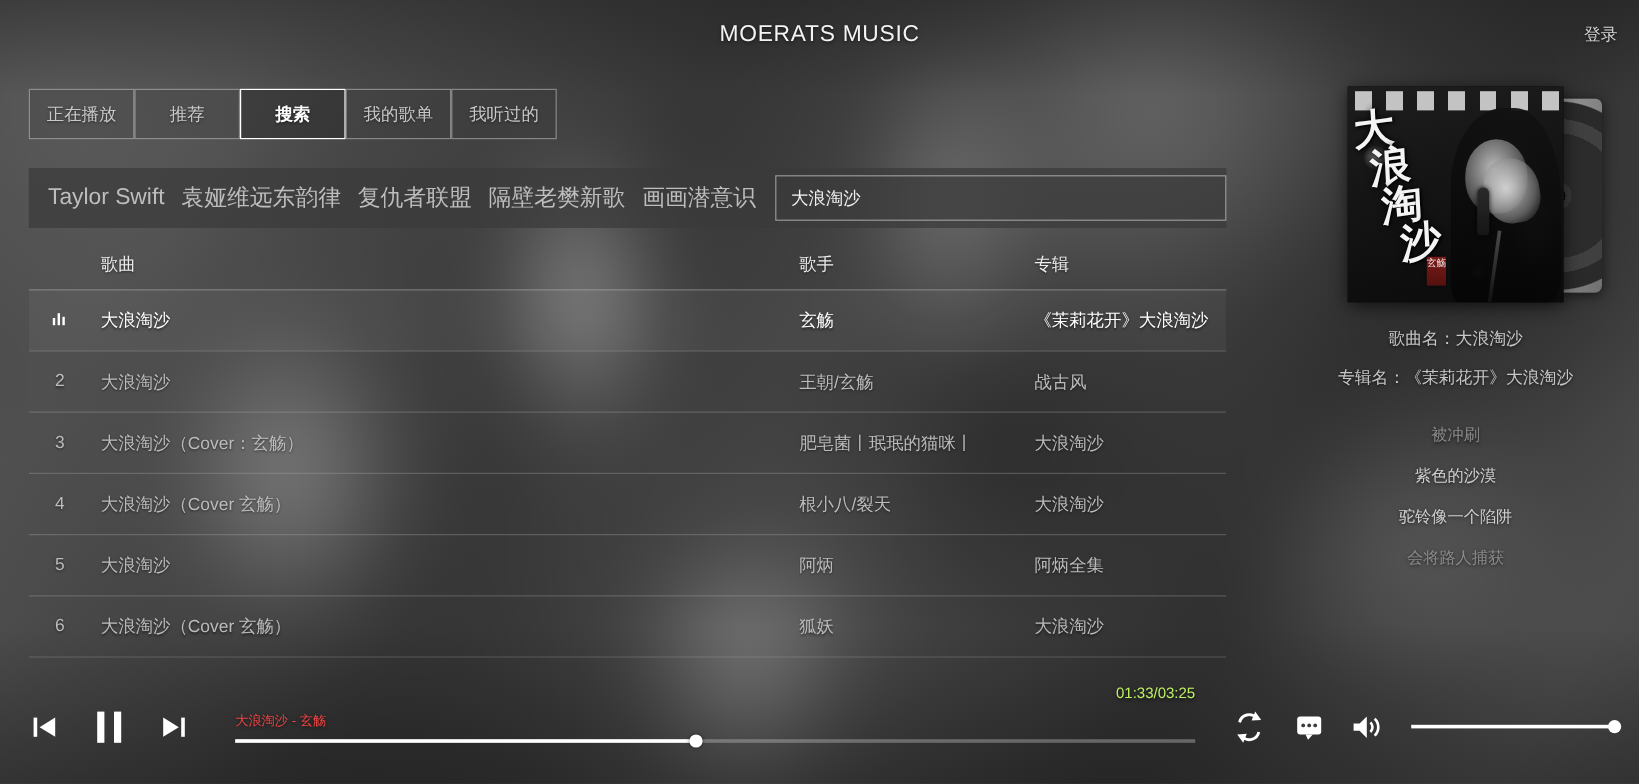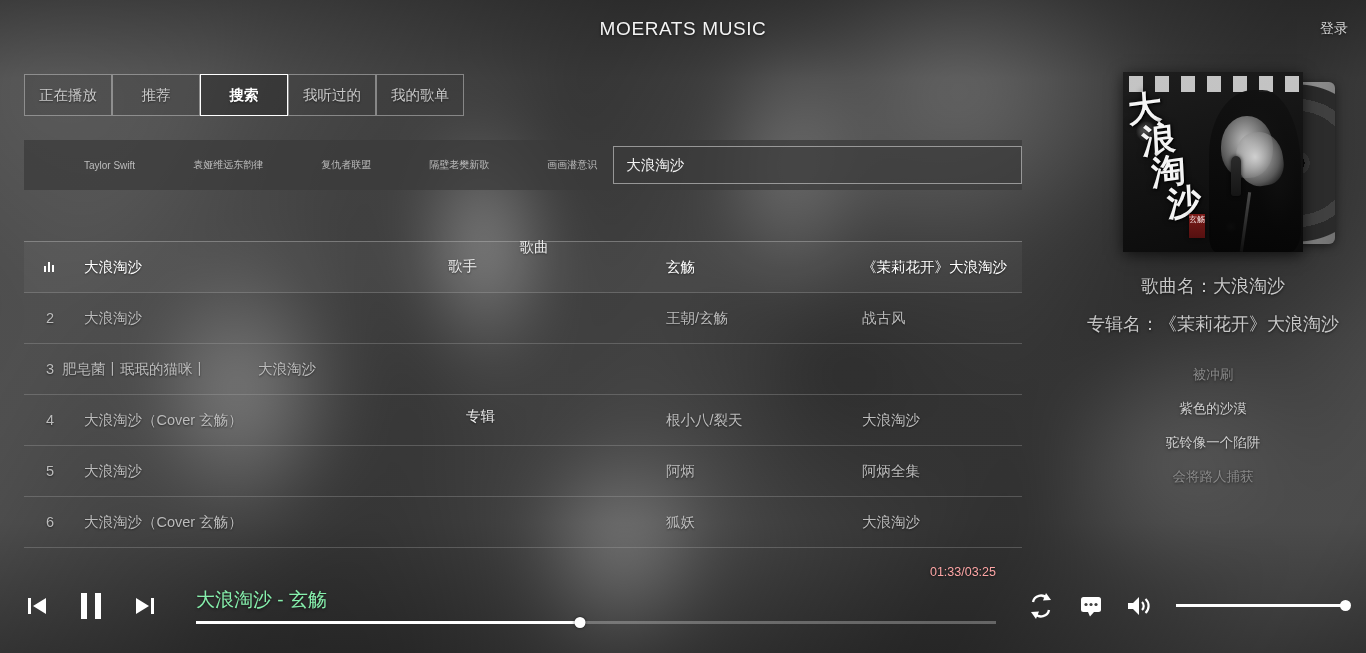--- a/index.html
+++ b/index.html
@@ -79,21 +79,21 @@
   
   #search-panel {
     position: absolute; top: 140px; left: 24px;
     width: 998px; height: 50px;
     background: rgba(58,58,58,0.72);
     display: flex; align-items: center;
     z-index: 6;
   }
   #hot-tags { display: flex; align-items: center; gap: 14px; padding-left: 16px; }
   .hot-tag {
-    font-size: 10px; color: #bdbdbd; cursor: pointer; white-space: nowrap; margin-left: 44px;
+    font-size: 19px; color: #bdbdbd; cursor: pointer; white-space: nowrap;
   }
   #search-input {
     margin-left: 16px;
     width: 494px; height: 38px;
     background: transparent;
     border: 1px solid rgba(200,200,200,0.65);
     color: #f2f2f2; font-size: 14.5px;
     padding: 0 12px;
     font-family: "Liberation Sans", "DejaVu Sans", sans-serif;
     outline: none;
@@ -104,21 +104,20 @@
   #song-table {
     position: absolute; top: 200px; left: 24px;
     width: 998px; height: 352px;
     z-index: 5;
   }
   #table-head {
     display: flex; align-items: center; height: 42px;
     font-size: 14.5px; color: #ededed;
     border-bottom: 1px solid rgba(190,190,190,0.45);
     text-shadow: 0 1px 2px rgba(0,0,0,.55);
-    flex-direction: column;
   }
   .col-index { width: 38px; flex: 0 0 38px; text-align: right; padding-right: 8px; }
   .col-title { flex: 1 1 auto; padding-left: 22px; }
   .col-artist { width: 150px; flex: 0 0 150px; }
   .col-album { width: 160px; flex: 0 0 160px; margin-left: 46px; }
 
   #table-body {
     height: 310px; overflow-y: auto; position: relative;
   }
   .song-row {
@@ -225,21 +224,21 @@
   .cv-calli span:nth-child(4) { margin-left: 34px; }
   .cv-seal {
     position: absolute; bottom: 14px; left: 66px;
     width: 16px; height: 24px;
     background: linear-gradient(180deg, #7b1b18, #551010);
     color: #f0dede; font-size: 8px; line-height: 11px; text-align: center;
     box-shadow: 0 0 4px rgba(0,0,0,.7);
   }
 
   .meta-line {
-    margin-top: 14px; font-size: 18px; color: #c7c7c7;
+    margin-top: 14px; font-size: 14px; color: #c7c7c7;
     text-shadow: 0 1px 3px rgba(0,0,0,.65);
   }
   #meta-block { margin-top: 22px; }
 
   #lyrics { margin-top: 22px; }
   .lyric-line {
     font-size: 13.5px; line-height: 34px; color: #cfcfcf;
     text-shadow: 0 1px 3px rgba(0,0,0,.6);
     text-align: center;
   }
@@ -252,36 +251,36 @@
     z-index: 7;
     display: flex; align-items: center;
   }
   #transport { display: flex; align-items: center; gap: 26px; margin-left: 24px; }
   .ctrl-btn { cursor: pointer; display: flex; align-items: center; justify-content: center; }
 
   #progress-zone {
     position: relative; margin-left: 38px; width: 800px;
   }
   #now-playing-title {
-    font-size: 19px; color: #86efac; margin-bottom: 8px;
+    font-size: 11px; color: #ef4444; margin-bottom: 8px;
     text-shadow: 0 1px 3px rgba(0,0,0,.6);
   }
   #progress-track {
     position: relative; height: 3px; width: 800px;
     background: rgba(200,200,200,0.38); cursor: pointer;
   }
   #progress-fill { position: absolute; left: 0; top: 0; height: 3px; background: #ffffff; }
   #progress-thumb {
     position: absolute; top: -4px; width: 11px; height: 11px;
     border-radius: 50%; background: #ffffff; transform: translateX(-50%);
     box-shadow: 0 0 3px rgba(0,0,0,.6);
   }
   #time-label {
     position: absolute; right: 0; top: -22px;
-    font-size: 12.5px; color: #fca5a5;
+    font-size: 12.5px; color: #bef264;
     text-shadow: 0 1px 3px rgba(0,0,0,.6);
   }
 
   #right-controls {
     display: flex; align-items: center; gap: 22px;
     margin-left: 30px;
   }
   #volume-track {
     position: relative; width: 170px; height: 3px; background: rgba(255,255,255,0.9);
     cursor: pointer;
@@ -300,22 +299,22 @@
 
   <div id="header">
     <div id="app-title">MOERATS MUSIC</div>
     <div id="login-btn">登录</div>
   </div>
 
   <div id="nav-tabs">
       <div class="tab">正在播放</div>
       <div class="tab">推荐</div>
       <div class="tab active">搜索</div>
+      <div class="tab">我的歌单</div>
       <div class="tab">我听过的</div>
-      <div class="tab">我的歌单</div>
     </div>
 
   <div id="search-panel">
     <div id="hot-tags">
         <div class="hot-tag">Taylor Swift</div>
         <div class="hot-tag">袁娅维远东韵律</div>
         <div class="hot-tag">复仇者联盟</div>
         <div class="hot-tag">隔壁老樊新歌</div>
         <div class="hot-tag">画画潜意识</div>
       </div>
@@ -341,20 +340,21 @@
           <div class="cell col-album">《茉莉花开》大浪淘沙</div>
         </div>
         <div class="song-row">
           <div class="cell col-index">2</div>
           <div class="cell col-title">大浪淘沙</div>
           <div class="cell col-artist">王朝/玄觞</div>
           <div class="cell col-album">战古风</div>
         </div>
         <div class="song-row">
           <div class="cell col-index">3</div>
+          <div class="cell col-title">大浪淘沙（Cover：玄觞）</div>
           <div class="cell col-artist">肥皂菌丨珉珉的猫咪丨</div>
           <div class="cell col-album">大浪淘沙</div>
         </div>
         <div class="song-row">
           <div class="cell col-index">4</div>
           <div class="cell col-title">大浪淘沙（Cover 玄觞）</div>
           <div class="cell col-artist">根小八/裂天</div>
           <div class="cell col-album">大浪淘沙</div>
         </div>
         <div class="song-row">

